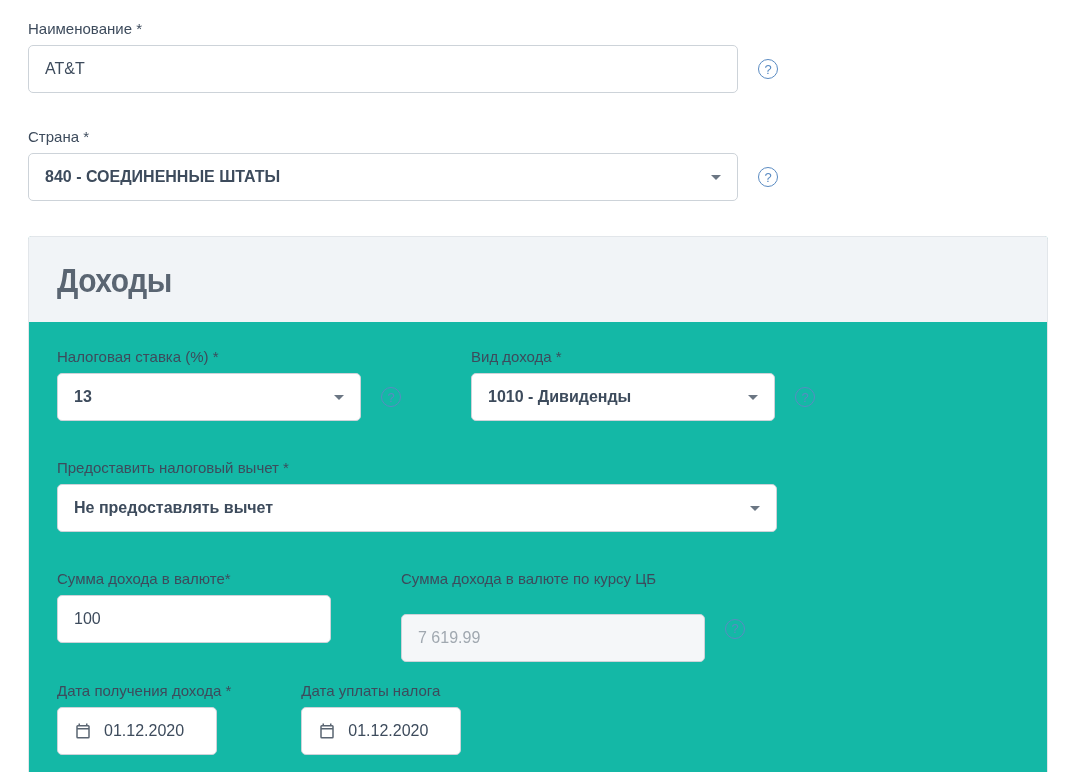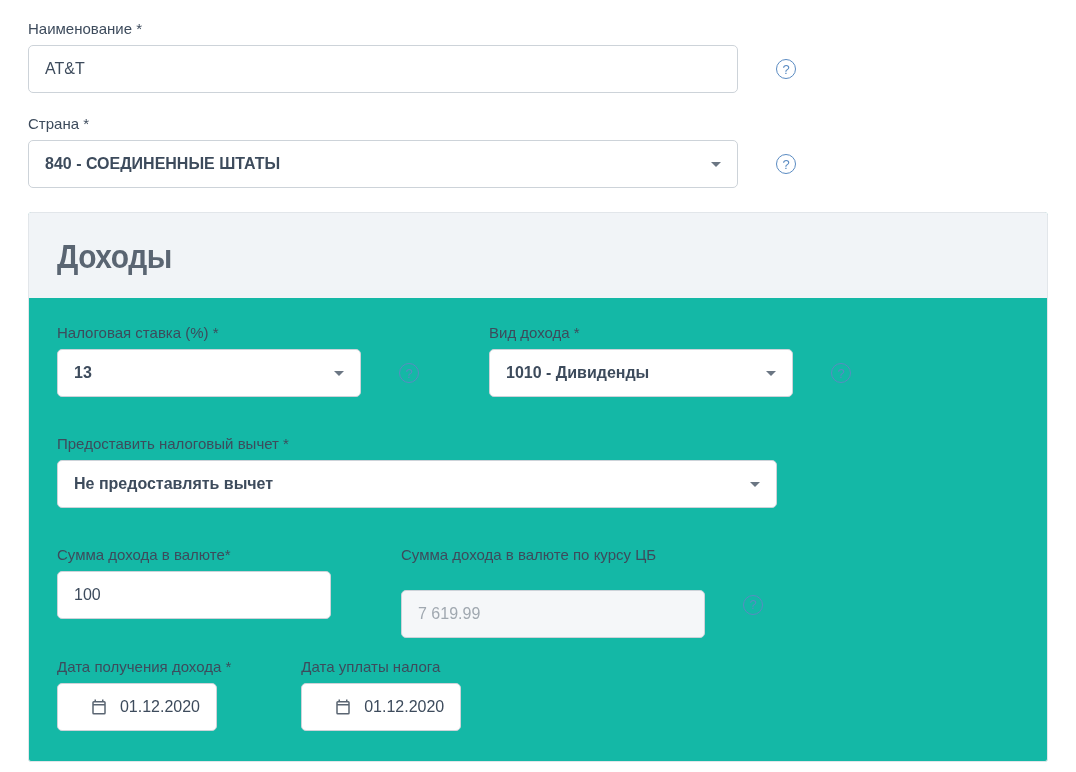--- a/index.html
+++ b/index.html
@@ -9,32 +9,32 @@
   color: #3d4b5c;
   font-size: 15px;
   padding: 20px 0;
 }
 .container {
   max-width: 1060px;
   margin: 0 auto;
   padding: 0 20px;
 }
 .field-group {
-  margin-bottom: 22px;
+  margin-bottom: 35px;
 }
 .field-label {
   display: block;
   color: #3d4b5c;
   font-size: 15px;
   margin-bottom: 8px;
 }
 .field-row {
   display: flex;
   align-items: center;
-  gap: 38px;
+  gap: 20px;
 }
 .text-input, .select-input, .date-input {
   border: 1px solid #cdd3d9;
   border-radius: 5px;
   background: #ffffff;
   font-size: 16px;
   color: #3d4b5c;
   padding: 12px 16px;
   height: 48px;
   font-family: inherit;
@@ -112,21 +112,20 @@
 }
 .field-col {
   display: flex;
   flex-direction: column;
 }
 .date-input {
   display: flex;
   align-items: center;
   gap: 12px;
   cursor: pointer;
-  justify-content: flex-end;
 }
 .calendar-icon {
   width: 18px;
   height: 18px;
   position: relative;
   flex-shrink: 0;
 }
 .calendar-icon svg {
   width: 18px;
   height: 18px;

